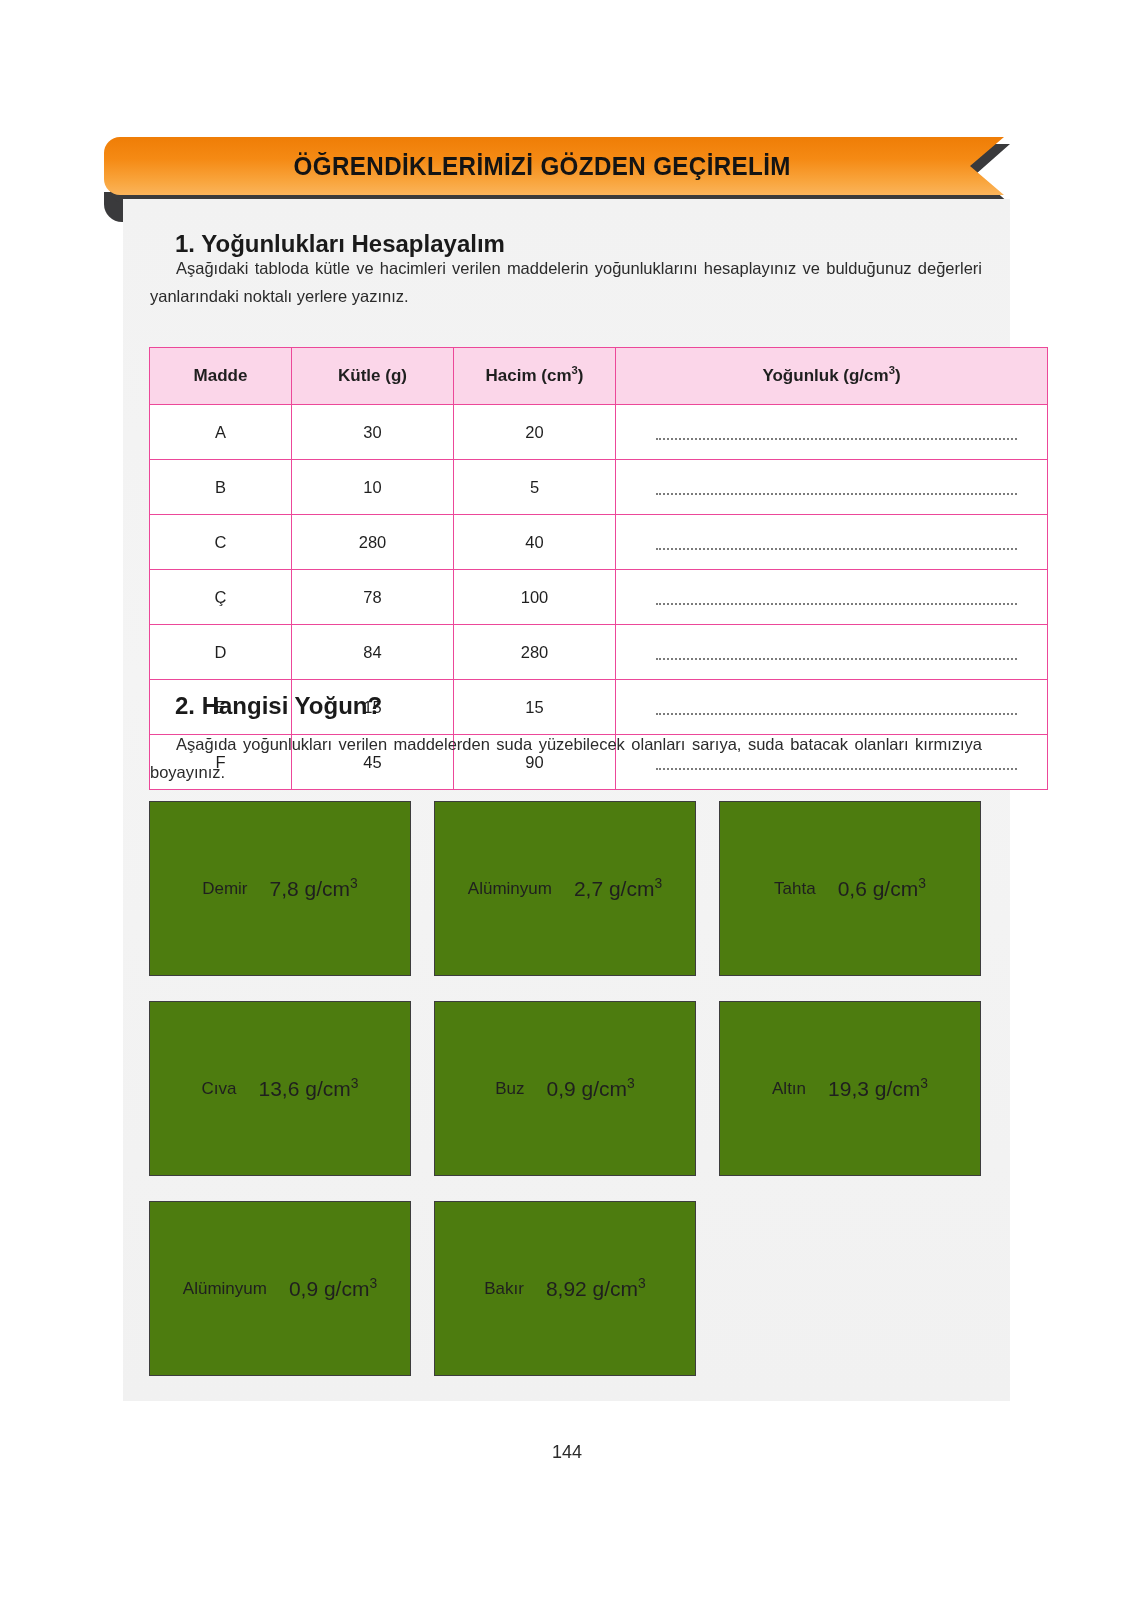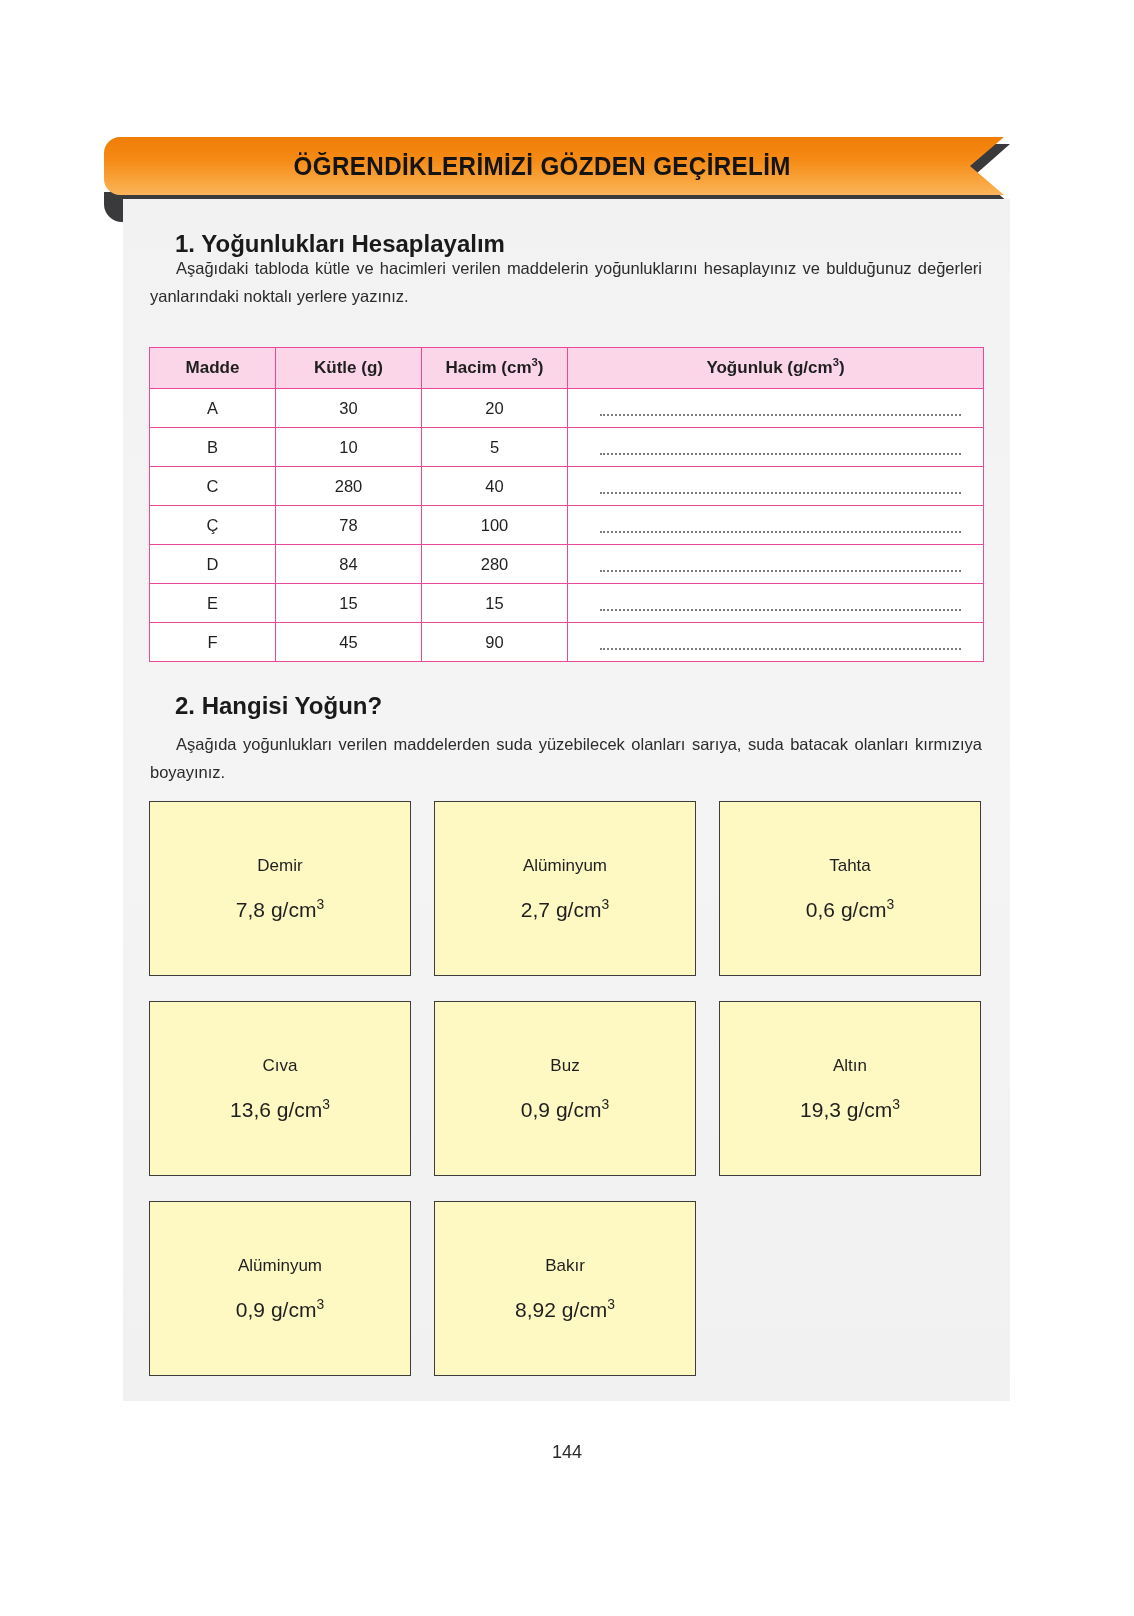--- a/index.html
+++ b/index.html
@@ -119,21 +119,21 @@
     table-layout: fixed;
   }
   .dens-table th,
   .dens-table td {
     border: 1.6px solid #ec4899;
     text-align: center;
     vertical-align: middle;
     font-size: 16.5px;
     color: #1f1f1f;
     height: 38px;
-    padding: 0;
+    padding: 8px;
   }
   .dens-table thead th {
     background: #fbd6e9;
     font-weight: bold;
     font-size: 17px;
     height: 40px;
   }
   .dens-table tbody td { background: #ffffff; }
   .col-madde  { width: 125px; }
   .col-kutle  { width: 145px; }
@@ -156,23 +156,22 @@
     top: 801px;
     width: 832px;
     display: grid;
     grid-template-columns: repeat(3, 262px);
     grid-template-rows: repeat(3, 175px);
     column-gap: 23px;
     row-gap: 25px;
   }
   .mat-box {
     border: 1.8px solid #3d3d3d;
-    background: #fef9c3;
+    background: #4d7c0f;
     display: flex;
-    flex-direction: column;
     align-items: center;
     justify-content: center;
     gap: 22px;
   }
   .mat-name {
     font-size: 17px;
     color: #1f1f1f;
   }
   .mat-value {
     font-size: 21px;

